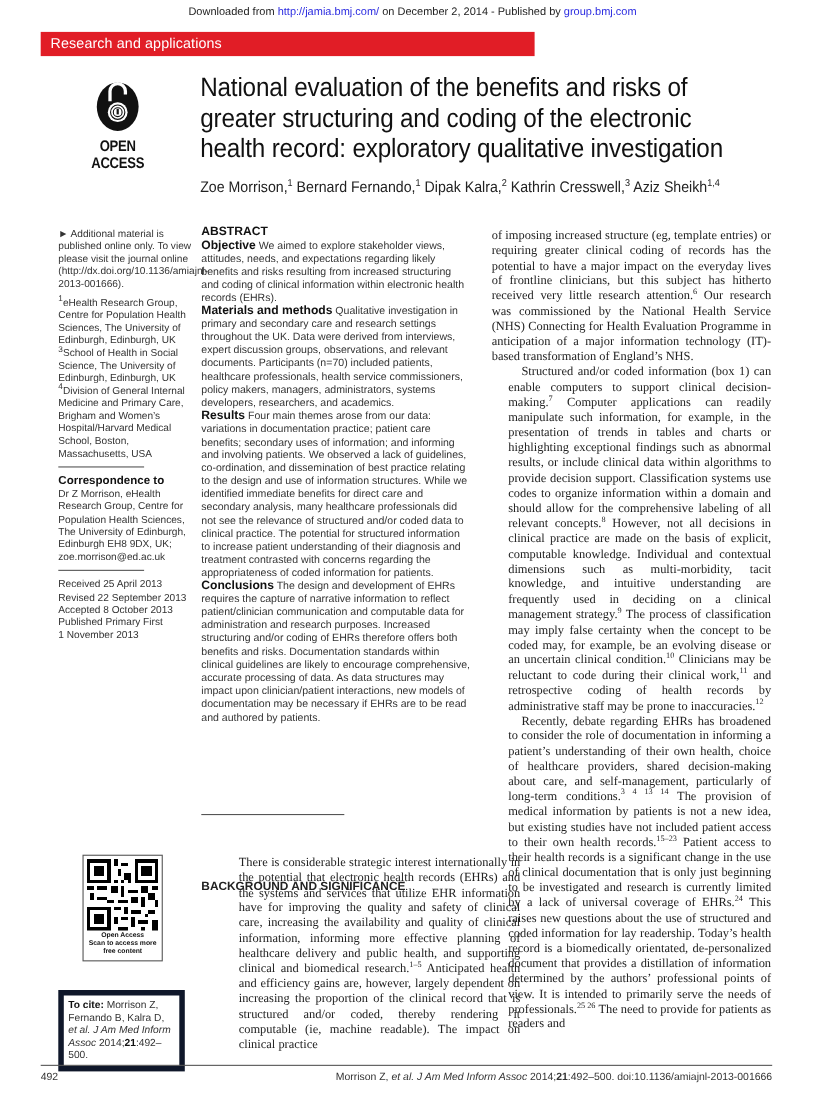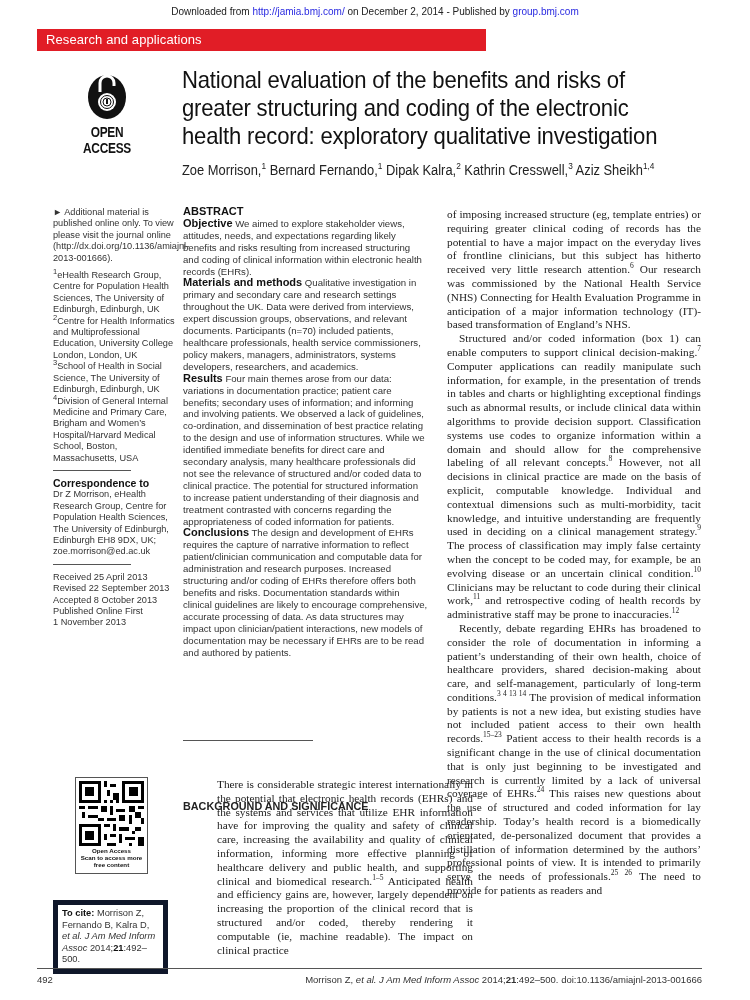--- a/index.html
+++ b/index.html
@@ -34,21 +34,21 @@
   .abstract { position: absolute; top: 206px; left: 183px; width: 245px; font-size: 9.6px; line-height: 11.9px; color: #333; }
   .abstract-head { font-weight: bold; font-size: 11px; color: #111; }
   .abstract .k { font-weight: bold; font-size: 11px; color: #111; }
   .abstract-rule { position: absolute; top: 740px; left: 183px; width: 130px; border-top: 1px solid #555; }
 
   .bg-head { position: absolute; top: 800px; left: 183px; font-weight: bold; font-size: 10.8px; color: #222; }
   .body-text { font-family: "Liberation Serif", serif; font-size: 11.3px; line-height: 13.8px; color: #222; text-align: justify; }
   .bg-body { position: absolute; top: 778px; left: 183px; width: 256px; margin-left: 34px; }
   .right-col { position: absolute; top: 208px; left: 447px; width: 254px; }
   .right-col p { text-indent: 0; }
-  .right-col p.ind { text-indent: 12px; }
+  .right-col p.ind { text-indent: 12px; margin-left: 15px; }
   sup { font-size: 7.5px; line-height: 0; }
 
   .footer-rule { position: absolute; top: 968px; left: 37px; width: 665px; border-top: 1.5px solid #555; }
   .page-num { position: absolute; top: 974px; left: 37px; font-size: 9.5px; color: #333; }
   .footer-cite { position: absolute; top: 974px; right: 48px; font-size: 9.5px; color: #333; }
   .footer-cite i { font-style: italic; }
 </style>
 </head>
 <body>
 
@@ -77,34 +77,33 @@
   <span>Bernard Fernando</span>,<sup>1</sup>
   <span>Dipak Kalra</span>,<sup>2</sup>
   <span>Kathrin Cresswell</span>,<sup>3</sup>
   <span>Aziz Sheikh</span><sup>1,4</sup>
 </div>
 
 <div class="sidebar" style="top:207px;">
   <p>► Additional material is published online only. To view please visit the journal online (http://dx.doi.org/10.1136/amiajnl-2013-001666).</p>
   <div>
     <div><sup>1</sup><span>eHealth Research Group, Centre for Population Health Sciences, The University of Edinburgh, Edinburgh, UK</span></div>
-    <div><sup>2</sup><span>Centre for Health Informatics and Multiprofessional Education, University College London, London, UK</span></div>
     <div><sup>3</sup><span>School of Health in Social Science, The University of Edinburgh, Edinburgh, UK</span></div>
     <div><sup>4</sup><span>Division of General Internal Medicine and Primary Care, Brigham and Women’s Hospital/Harvard Medical School, Boston, Massachusetts, USA</span></div>
   </div>
   <div class="rule-short"></div>
   <div class="corr-head">Correspondence to</div>
   <div>Dr Z Morrison, eHealth Research Group, Centre for Population Health Sciences, The University of Edinburgh, Edinburgh EH8 9DX, UK;</div>
   <div>zoe.morrison@ed.ac.uk</div>
   <div class="rule-short"></div>
   <div>
     <div>Received 25 April 2013</div>
     <div>Revised 22 September 2013</div>
     <div>Accepted 8 October 2013</div>
-    <div>Published Online First</div>
+    <div>Published Primary First</div>
     <div>1 November 2013</div>
   </div>
 </div>
 
 <div class="qr-box">
   <svg width="65" height="65" viewBox="0 0 21 21" shape-rendering="crispEdges">
     <rect x="0" y="0" width="7" height="7" fill="#000"></rect>
       <rect x="1" y="1" width="5" height="5" fill="#fff"></rect>
       <rect x="2" y="2" width="3" height="3" fill="#000"></rect>
     <rect x="14" y="0" width="7" height="7" fill="#000"></rect>

